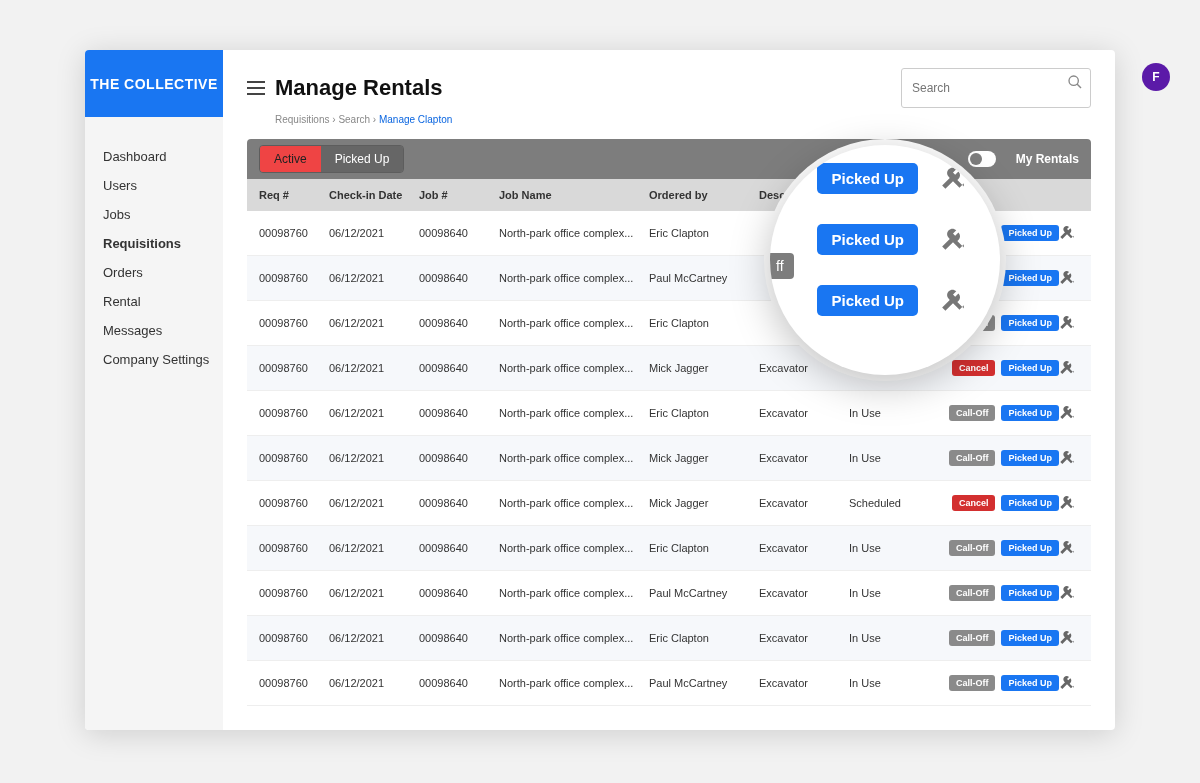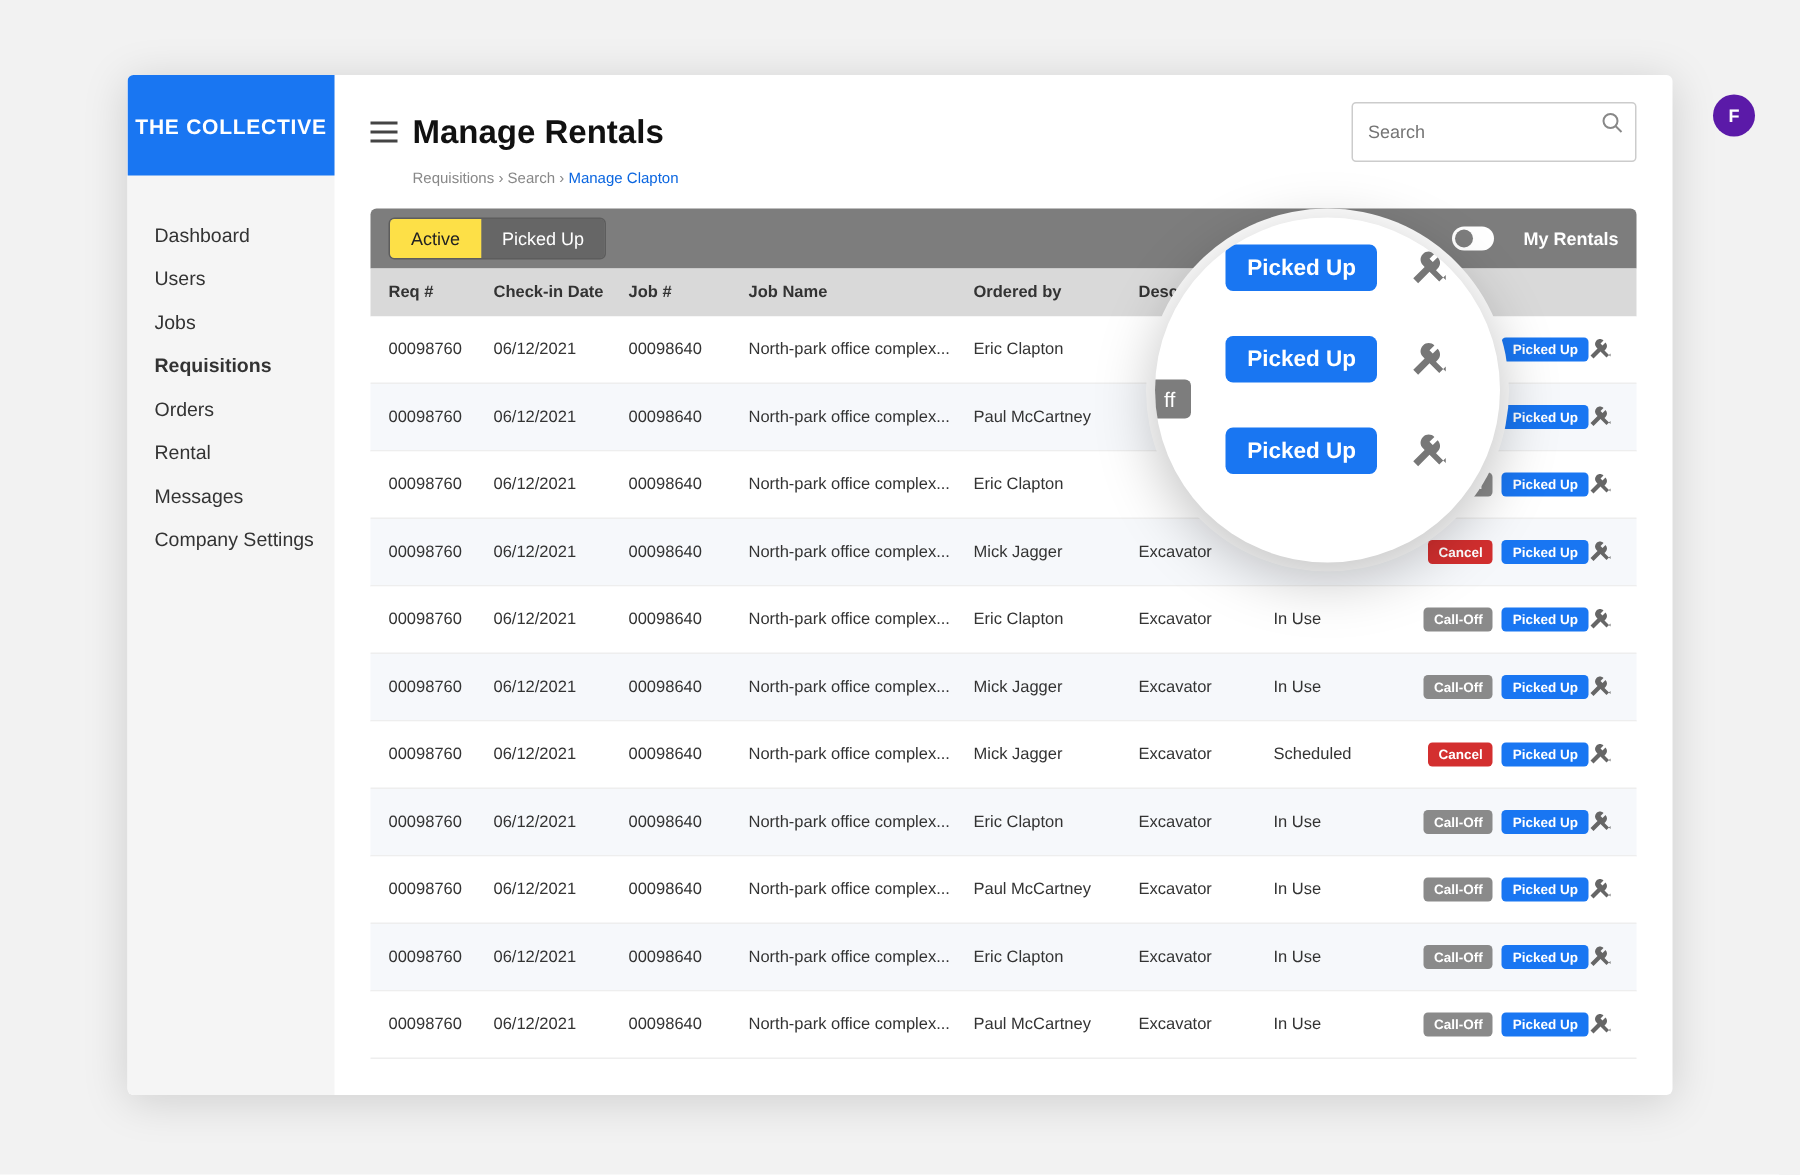--- a/index.html
+++ b/index.html
@@ -23,21 +23,21 @@
   .page-title { font-size: 22px; font-weight: 700; color:#111;text-align:center; }
   .search { margin-left:auto; position:relative; }
   .search input { width: 190px; height:40px; border:1px solid #ccc; border-radius:3px; padding:0 28px 0 10px; font-size:12px; }
   .search .icon { position:absolute; right:8px; top:6px; color:#888; }
   .breadcrumb { font-size: 10px; color:#888; margin:6px 0 14px 28px; }
   .breadcrumb .active { color:#0b66e0; }
   .table-wrap { border:0; }
   .filterbar { background:#7d7d7d; height:40px; display:flex; align-items:center; padding:0 12px; border-radius:4px 4px 0 0; }
   .seg { display:flex; border-radius:4px; overflow:hidden; border:1px solid #5d5d5d;}
   .seg button { border:none; padding:6px 14px; font-size:12px; cursor:pointer; }
-  .seg .active { background:#fde047; color:#222; }
+  .seg .active { background:#ef4444; color:#222; }
   .seg .inactive { background:#666; color:#fff; }
   .toggle { margin-left:auto; display:flex; align-items:center; gap:20px; color:#fff; font-size:12px; font-weight:600;}
   .toggle-switch { width:28px; height:16px; background:#fff; border-radius:10px; position:relative; cursor:pointer;}
   .toggle-knob { width:12px; height:12px; background:#7d7d7d; border-radius:50%; position:absolute; top:2px; left:2px;}
   .thead { display:grid; grid-template-columns: 70px 90px 80px 150px 110px 90px 90px 1fr 20px; background:#d9d9d9; color:#333; font-size:11px; font-weight:600; padding:10px 12px;}
   .row { display:grid; grid-template-columns: 70px 90px 80px 150px 110px 90px 90px 1fr 20px; padding:14px 12px; font-size:11px; color:#333; align-items:center; border-bottom:1px solid #eee;}
   .row:nth-child(odd) { background:#fff; }
   .row:nth-child(even) { background:#f6f8fb; }
   .ellipsis { white-space:nowrap; overflow:hidden; text-overflow:ellipsis; }
   .status { text-align:left; }

